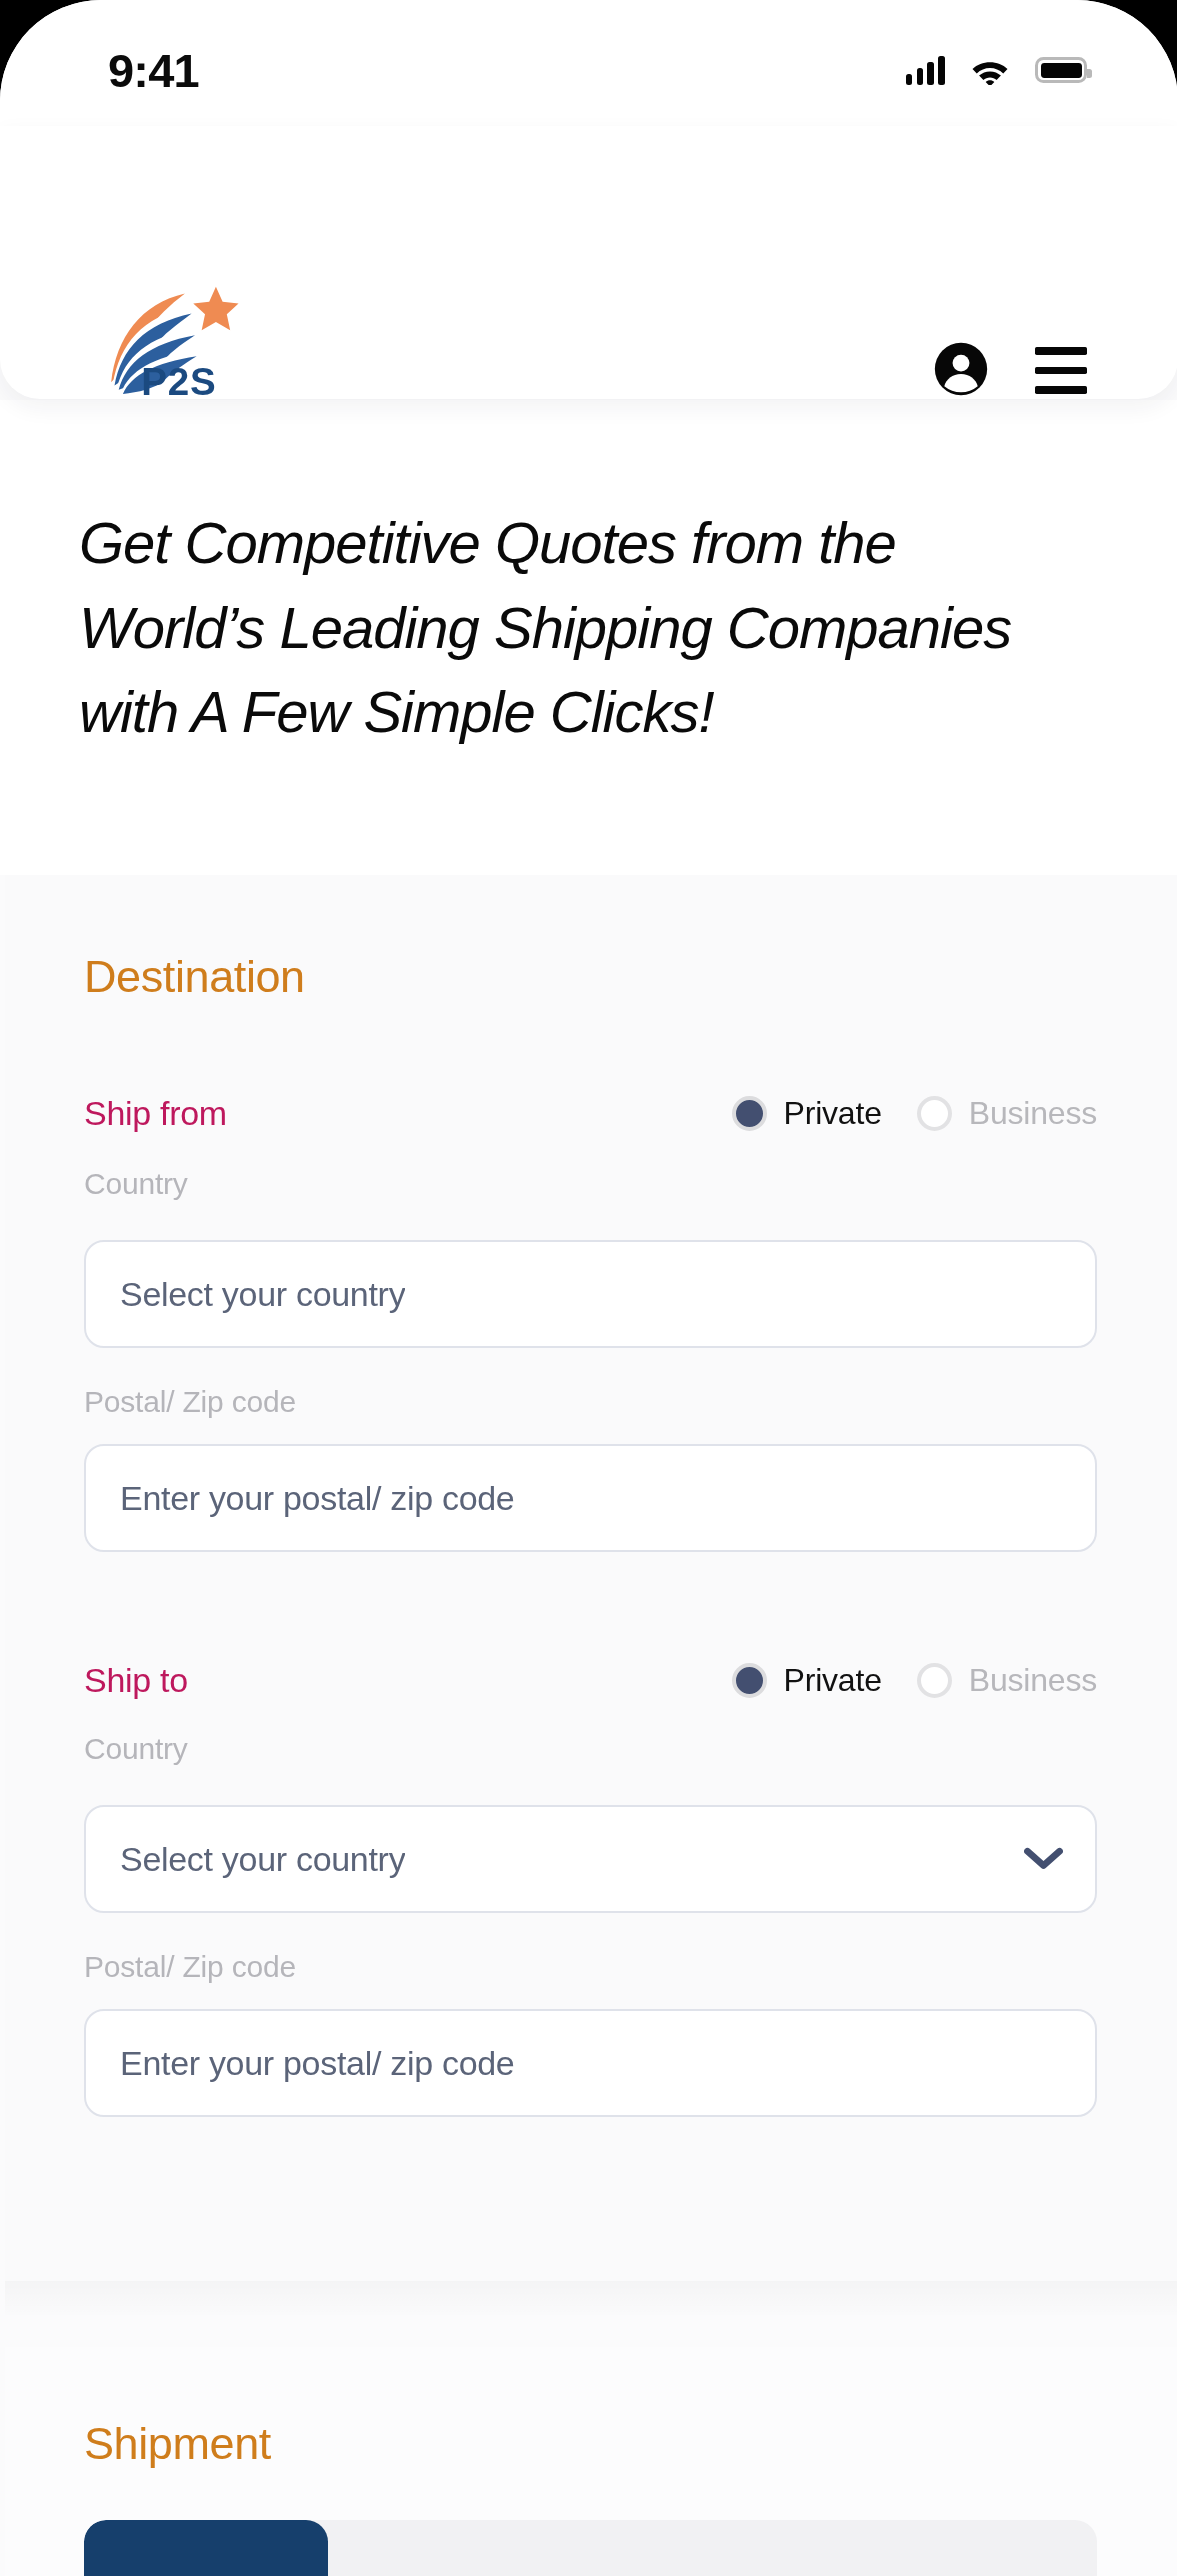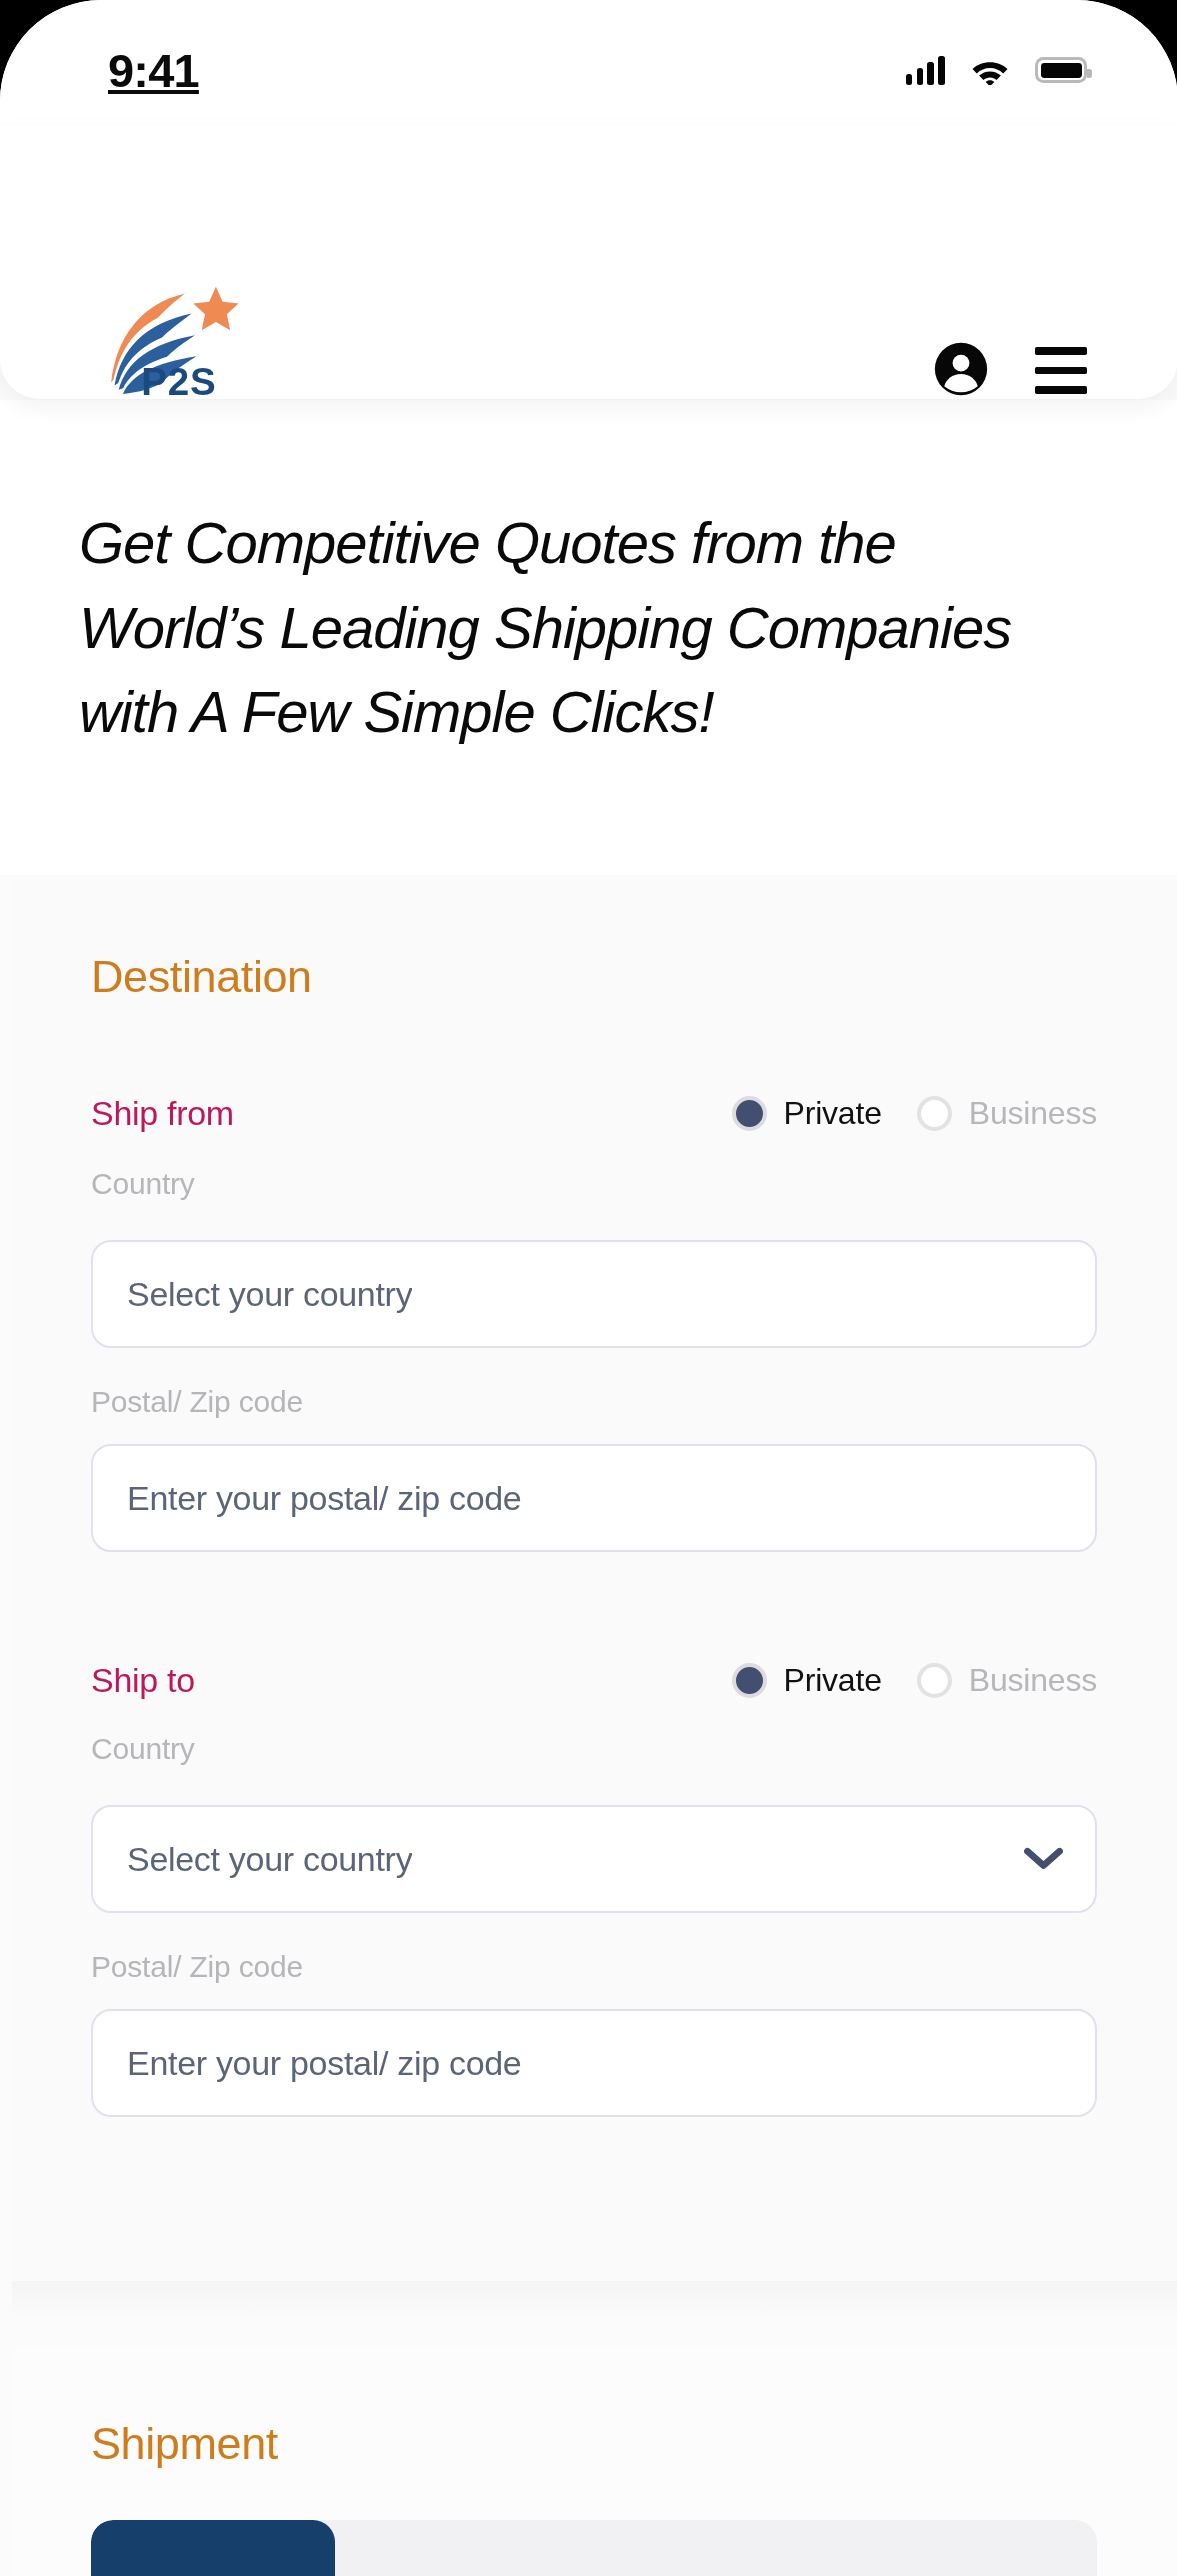--- a/index.html
+++ b/index.html
@@ -19,21 +19,21 @@
 
   
   .statusbar {
     position:absolute; top:0; left:0; right:0; height:126px;
     background:#ffffff;
     display:flex; align-items:center; justify-content:space-between;
     padding:0 91px 0 108px;
   }
   .clock {
     font-size:47px; font-weight:700; color:#0b0b0b;
-    letter-spacing:-0.8px; padding-top:15px;text-decoration:underline;
+    letter-spacing:-0.8px; padding-top:15px;
   }
   .status-icons { display:flex; align-items:center; gap:25px; padding-top:15px; }
   .sig { display:flex; align-items:flex-end; gap:4.2px; height:29px; }
   .sig i { display:block; width:6.7px; background:#050505; border-radius:2.5px; }
   .sig i:nth-child(1){ height:11px; }
   .sig i:nth-child(2){ height:17px; }
   .sig i:nth-child(3){ height:23px; }
   .sig i:nth-child(4){ height:29px; }
   .wifi svg { display:block; }
   .batt {
@@ -71,21 +71,21 @@
     font-style:italic;
   }
   .hero h1 {
     font-size:58px; line-height:1.46; font-weight:400;
     color:#0a0a0a; letter-spacing:-1px;
     max-width:993px;
   }
 
   
   .card {
-    position:absolute; left:12px; right:0;
+    position:absolute; left:5px; right:0;
     background:#fafafb;
   }
   .card-destination { top:875px; height:1440px; }
   .card-shipment   { top:2347px; height:229px; background:#fcfcfd; }
   .card-destination::after {
     content:""; position:absolute; left:0; right:0; bottom:0; height:34px;
     background:linear-gradient(to bottom, rgba(0,0,0,0.022), rgba(0,0,0,0));
   }
 
   .section-title {

